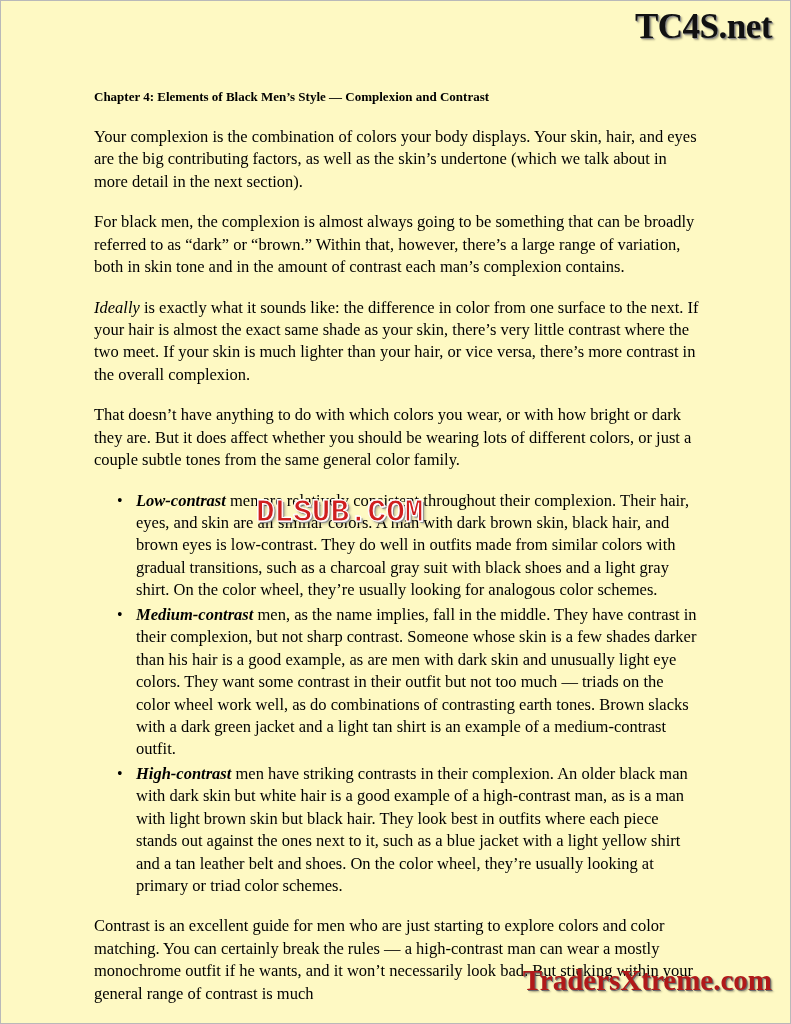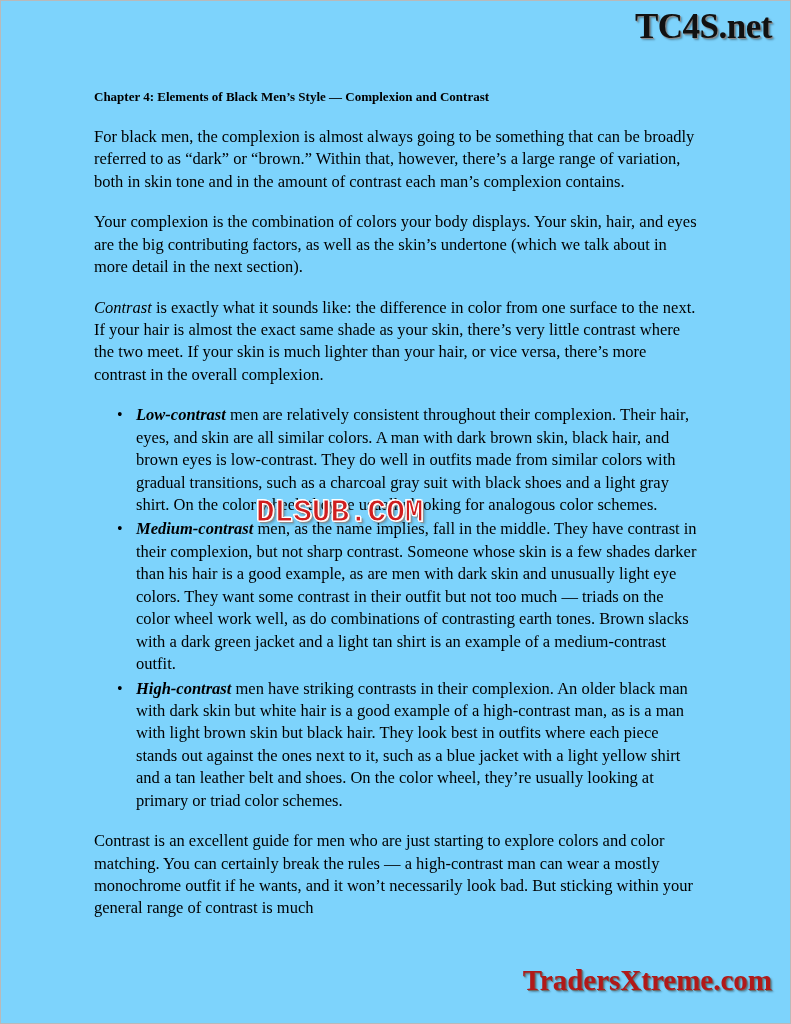--- a/index.html
+++ b/index.html
@@ -15,21 +15,21 @@
     font-family: "Liberation Serif", serif;
     color: #000000;
   }
   .page {
     position: absolute;
     left: 0; top: 0;
     width: 791px;
     height: 1024px;
     box-sizing: border-box;
     border: 1px solid #b9b9b9;
-    background: #7dd3fc;
+    background: #fef9c3;
   }
   .watermark-top {
     position: absolute;
     right: 18px;
     top: 6px;
     font-family: "Liberation Serif", serif;
     font-weight: bold;
     font-size: 35px;
     letter-spacing: -0.5px;
     color: #111111;
@@ -113,27 +113,28 @@
 <body>
 
 <div class="page">
 
   <div class="watermark-top">TC4S.net</div>
 
   <div class="content">
 
     <h1 class="chapter-title">Chapter 4: Elements of Black Men’s Style — Complexion and Contrast</h1>
 
+    <p class="body-par">Your complexion is the combination of colors your body displays. Your skin, hair, and eyes are the big contributing factors, as well as the skin’s undertone (which we talk about in more detail in the next section).</p>
+
     <p class="body-par">For black men, the complexion is almost always going to be something that can be broadly referred to as “dark” or “brown.” Within that, however, there’s a large range of variation, both in skin tone and in the amount of contrast each man’s complexion contains.</p>
 
-    <p class="body-par">Your complexion is the combination of colors your body displays. Your skin, hair, and eyes are the big contributing factors, as well as the skin’s undertone (which we talk about in more detail in the next section).</p>
-
-    <p class="body-par"><em>Contrast</em><span> is exactly what it sounds like: the difference in color from one surface to the next. If your hair is almost the exact same shade as your skin, there’s very little contrast where the two meet. If your skin is much lighter than your hair, or vice versa, there’s more contrast in the overall complexion.</span></p>
+    <p class="body-par"><em>Ideally</em><span> is exactly what it sounds like: the difference in color from one surface to the next. If your hair is almost the exact same shade as your skin, there’s very little contrast where the two meet. If your skin is much lighter than your hair, or vice versa, there’s more contrast in the overall complexion.</span></p>
 
 
+    <p class="body-par">That doesn’t have anything to do with which colors you wear, or with how bright or dark they are. But it does affect whether you should be wearing lots of different colors, or just a couple subtle tones from the same general color family.</p>
 
 
     <ul class="contrast-list">
       <li><span class="term">Low-contrast</span><span> men are relatively consistent throughout their complexion. Their hair, eyes, and skin are all similar colors. A man with dark brown skin, black hair, and brown eyes is low-contrast. They do well in outfits made from similar colors with gradual transitions, such as a charcoal gray suit with black shoes and a light gray shirt. On the color wheel, they’re usually looking for analogous color schemes.</span></li>
       <li><span class="term">Medium-contrast</span><span> men, as the name implies, fall in the middle. They have contrast in their complexion, but not sharp contrast. Someone whose skin is a few shades darker than his hair is a good example, as are men with dark skin and unusually light eye colors. They want some contrast in their outfit but not too much — triads on the color wheel work well, as do combinations of contrasting earth tones. Brown slacks with a dark green jacket and a light tan shirt is an example of a medium-contrast outfit.</span></li>
       <li><span class="term">High-contrast</span><span> men have striking contrasts in their complexion. An older black man with dark skin but white hair is a good example of a high-contrast man, as is a man with light brown skin but black hair. They look best in outfits where each piece stands out against the ones next to it, such as a blue jacket with a light yellow shirt and a tan leather belt and shoes. On the color wheel, they’re usually looking at primary or triad color schemes.</span></li>
     </ul>
 
     <p class="body-par"><span>Contrast is an excellent guide for men who are just starting to explore colors and color matching. You can certainly break the rules — a high-contrast man can wear a mostly monochrome outfit if he wants, and it won’t necessarily look bad. But sticking within your general range of contrast is much </span></p>
 

